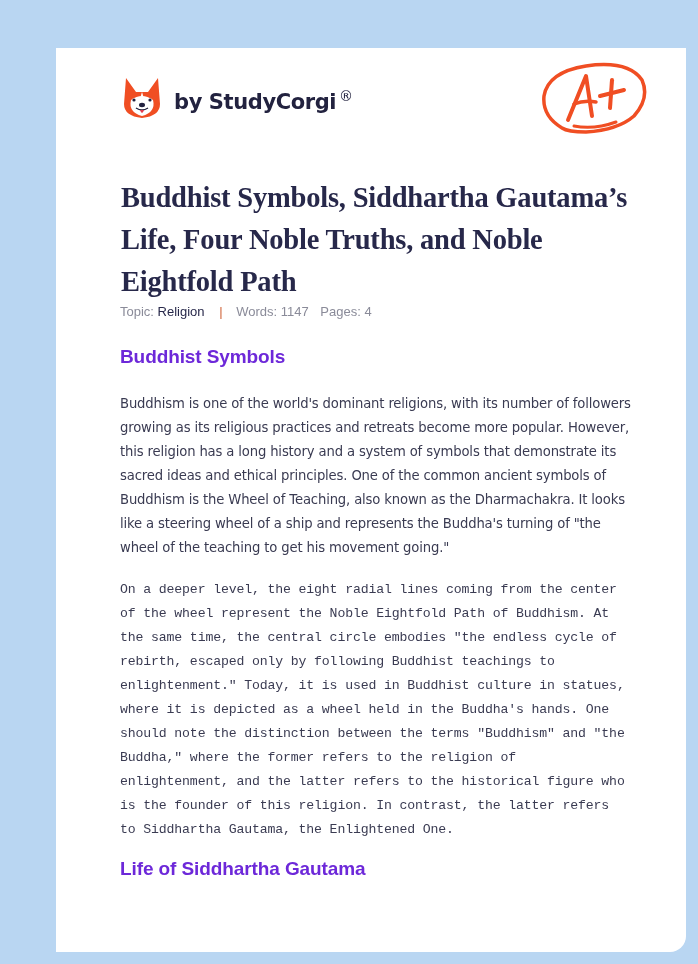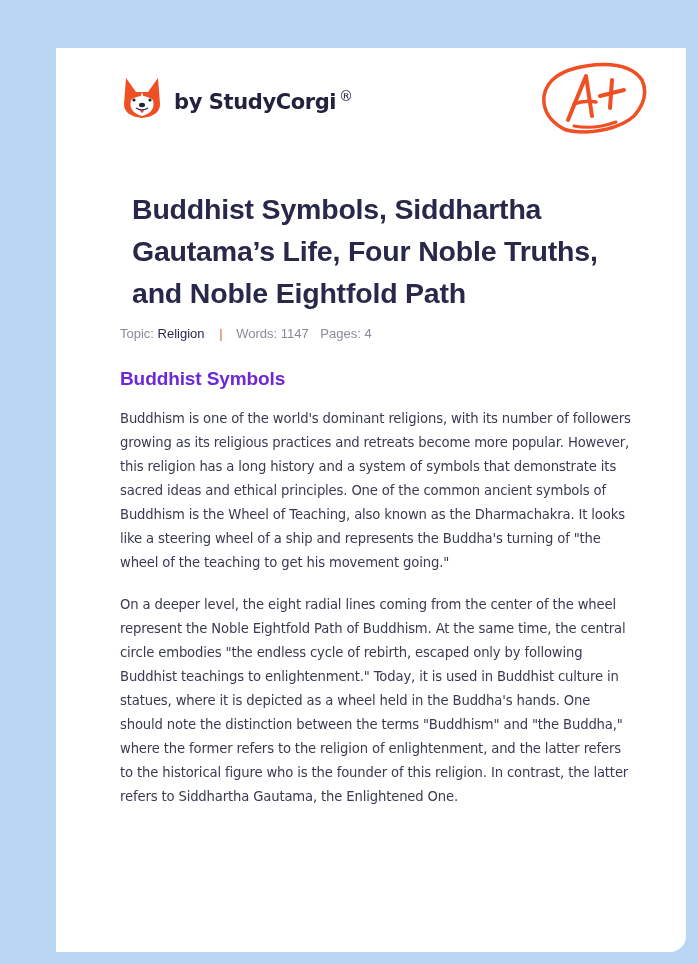--- a/index.html
+++ b/index.html
@@ -23,22 +23,22 @@
     .logo-text {
       margin-left: 12px; margin-top: 6px;
       font-family: "DejaVu Sans", sans-serif; font-weight: bold;
       font-size: 21px; color: #22223f; letter-spacing: -0.4px;
     }
     .logo-reg { font-size: 14px; vertical-align: super; margin-left: 3px; font-weight: normal; color:#22223f; }
     .grade { position: absolute; left: 482px; top: 10px; width: 112px; height: 82px; }
 
     .content { position: absolute; left: 64px; top: 128px; width: 512px; }
     .title {
-      margin: 12px;
-      font-family: Liberation Sans, sans-serif; font-weight: bold;
+      margin: 1px;
+      font-family: Liberation Serif, serif; font-weight: bold;
       font-size: 28.5px; line-height: 42px; color: #27284a;
       letter-spacing: -0.2px;
     }
     .meta {
       font-family: "Liberation Sans", sans-serif;
       font-size: 13px; color: #8a8b99; height: 20px;
     }
     .meta .topic-val { color: #27284a; }
     .meta .sep { color: #d0643a; margin: 0 10px 0 11px; }
     .meta .pages { margin-left: 8px; }
@@ -46,22 +46,22 @@
     .h2 {
       margin: 0; font-family: "Liberation Sans", sans-serif; font-weight: bold;
       font-size: 19px; color: #6d28d9; letter-spacing: -0.1px;
     }
     .h2.first { margin-top: 22px; }
     .p {
       margin: 0; font-family: "DejaVu Sans", sans-serif;
       font-size: 13.2px; line-height: 24px; color: #3a3b52;
       letter-spacing: -0.15px;
     }
-    .p.first { margin-top: 17px; }
-    .p.second { margin-top: 18px; }
+    .p.first { margin-top: 24px; }
+    .p.second { margin-top: 18px; font-family: Liberation Mono, monospace; }
     .h2.second { margin-top: 16px; }
     .p.third { margin-top: 14px; }
   </style>
 </head>
 <body>
 
 <div class="card">
   <div class="header">
     <div class="logo">
       <svg class="logo-dog" viewBox="0 0 40 44">
@@ -93,14 +93,15 @@
       <span class="topic-val">Religion</span>
       <span class="sep">|</span>
       <span>Words: 1147</span>
       <span class="pages">Pages: 4</span>
     </div>
 
     <h2 class="h2 first">Buddhist Symbols</h2>
     <p class="p first">Buddhism is one of the world's dominant religions, with its number of followers growing as its religious practices and retreats become more popular. However, this religion has a long history and a system of symbols that demonstrate its sacred ideas and ethical principles. One of the common ancient symbols of Buddhism is the Wheel of Teaching, also known as the Dharmachakra. It looks like a steering wheel of a ship and represents the Buddha's turning of "the wheel of the teaching to get his movement going."</p>
     <p class="p second">On a deeper level, the eight radial lines coming from the center of the wheel represent the Noble Eightfold Path of Buddhism. At the same time, the central circle embodies "the endless cycle of rebirth, escaped only by following Buddhist teachings to enlightenment." Today, it is used in Buddhist culture in statues, where it is depicted as a wheel held in the Buddha's hands. One should note the distinction between the terms "Buddhism" and "the Buddha," where the former refers to the religion of enlightenment, and the latter refers to the historical figure who is the founder of this religion. In contrast, the latter refers to Siddhartha Gautama, the Enlightened One.</p>
 
+    <h2 class="h2 second">Life of Siddhartha Gautama</h2>
   </div>
 </div>
 
 </body></html>

